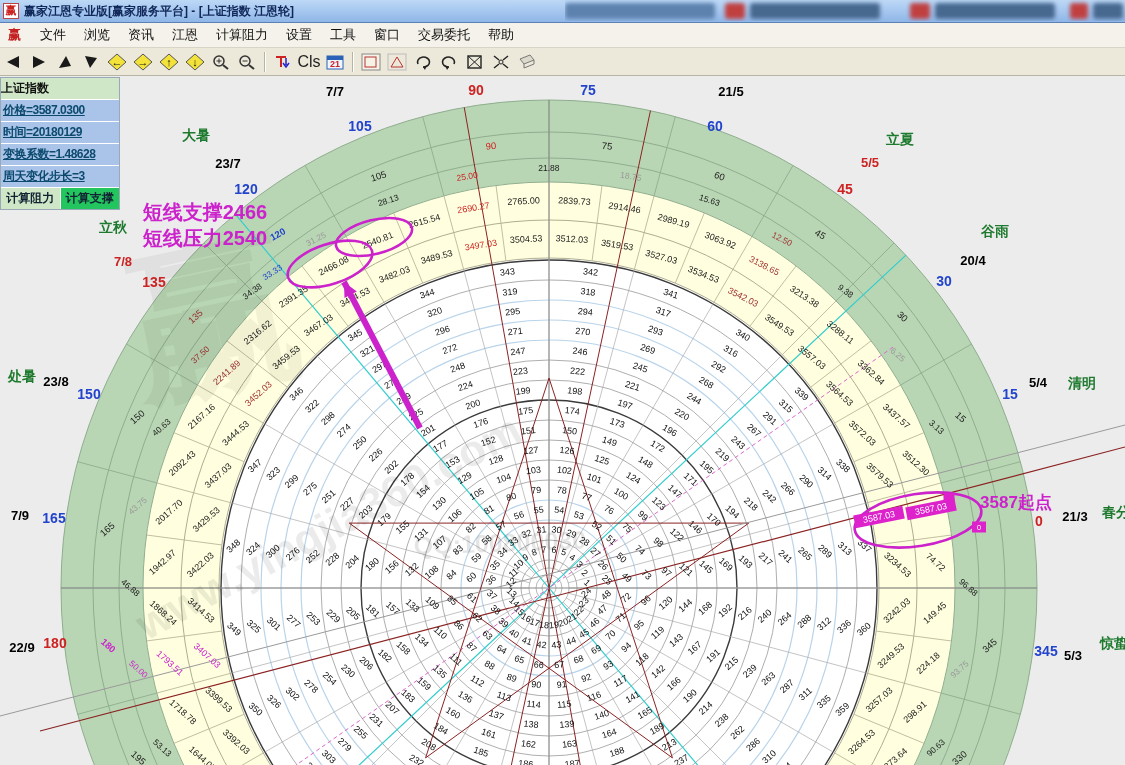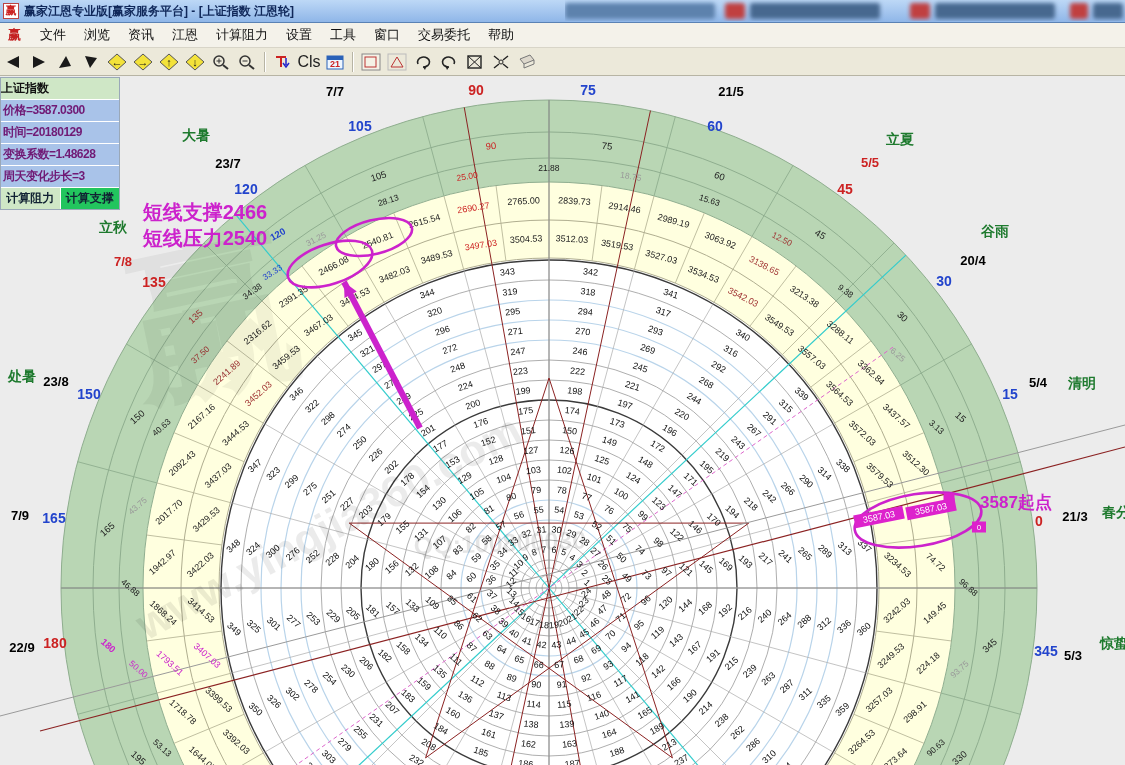--- a/index.html
+++ b/index.html
@@ -18,22 +18,22 @@
   .menubar .mi{padding:2px 9px;cursor:default;}
   .toolbar{position:absolute;left:0;top:48px;width:1125px;height:27px;background:#ece9da;
     border-bottom:1px solid #b7b4a4;display:flex;align-items:center;z-index:50;}
   .tbi{width:24px;height:22px;display:flex;align-items:center;justify-content:center;margin:0 1px;}
   .tbsep{width:1px;height:20px;background:#b7b4a4;border-right:1px solid #fff;margin:0 4px;}
   .cls{font-size:16px;color:#222;}
   .panel{position:absolute;left:0;top:77px;width:118px;z-index:40;font-size:12px;
     border:1px solid #9aa8b8;background:#fff;}
   .panel .hdr{background:#cfe7c6;color:#111;font-weight:bold;
     padding:2px 0;border-bottom:1px solid #fff;}
-  .panel .row{background:#a9c3e9;color:#701a75;font-weight:bold;padding:2px 2px;
-    border-bottom:1px solid #fff;white-space:nowrap;letter-spacing:-0.5px;}
+  .panel .row{background:#a9c3e9;color:#0c4a6e;font-weight:bold;padding:2px 2px;
+    border-bottom:1px solid #fff;white-space:nowrap;letter-spacing:-0.5px;text-decoration:underline;}
   .panel .btns{display:flex;justify-content:center;}
   .panel .btn{flex:1;text-align:center;padding:2px 0;font-weight:bold;color:#123;}
   .btn-res{background:#cfe7c6;border-right:1px solid #fff;}
   .btn-sup{background:#22c55e;}
   svg text{user-select:none;}
 </style>
 </head>
 <body>
 
 <div class="titlebar">

